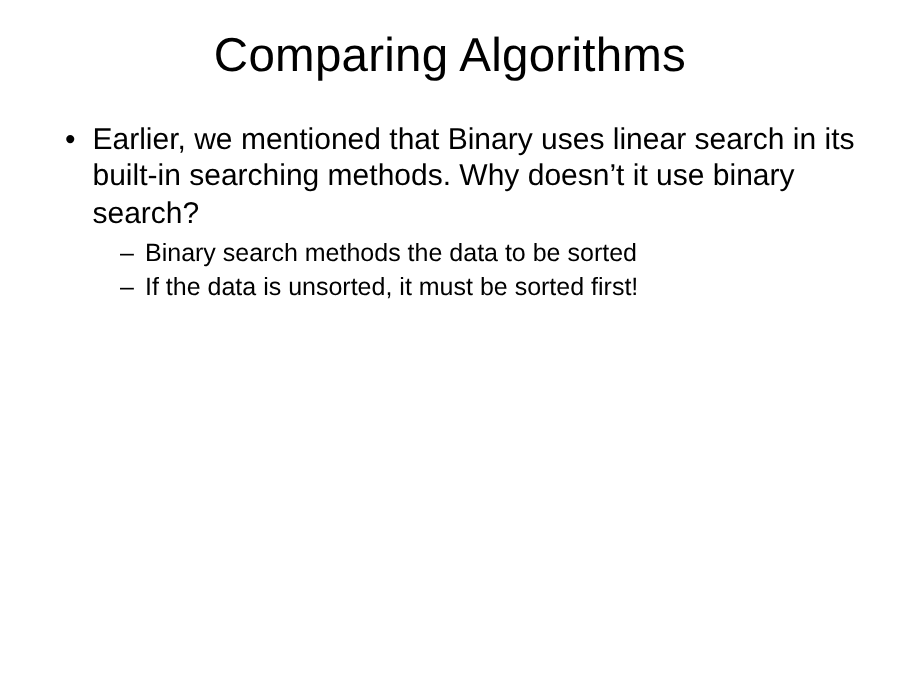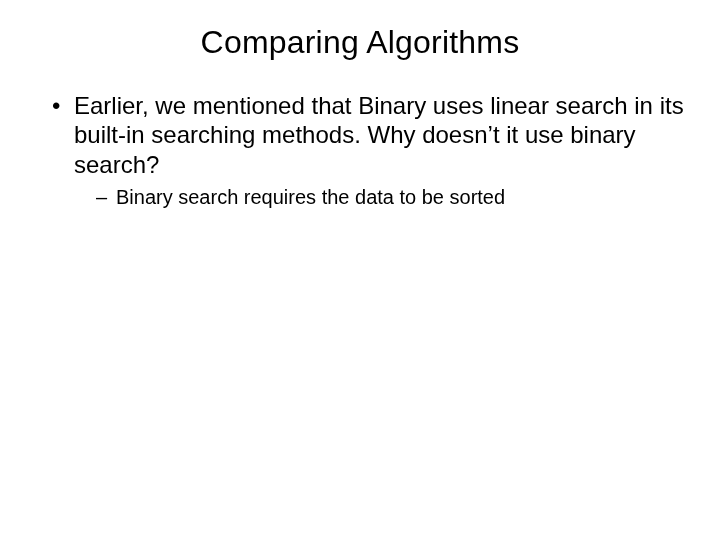--- a/index.html
+++ b/index.html
@@ -6,21 +6,21 @@
     body {
       width: 720px;
       height: 540px;
       background: #fff;
       font-family: Arial, Helvetica, sans-serif;
       color: #000;
       padding: 24px 28px 0 28px;
     }
     .title {
       text-align: center;
-      font-size: 32px;
+      font-size: 38px;
       font-weight: 400;
       margin-bottom: 30px;
       letter-spacing: 0.2px;
     }
     ul.level1 {
       list-style: none;
       padding-left: 24px;
     }
     ul.level1 > li {
       position: relative;
@@ -59,17 +59,20 @@
 </head>
 <body>
 
 <h1 class="title">Comparing Algorithms</h1>
 
 <ul class="level1">
   <li>
     <span>Earlier, we mentioned that Binary uses linear search in its built-in searching methods. Why doesn’t it use binary search?</span>
     <ul class="level2">
       <li>
-        <span>Binary search requires the data to be sorted</span>
+        <span>Binary search methods the data to be sorted</span>
+      </li>
+      <li>
+        <span>If the data is unsorted, it must be sorted first!</span>
       </li>
     </ul>
   </li>
 </ul>
 
 </body></html>

